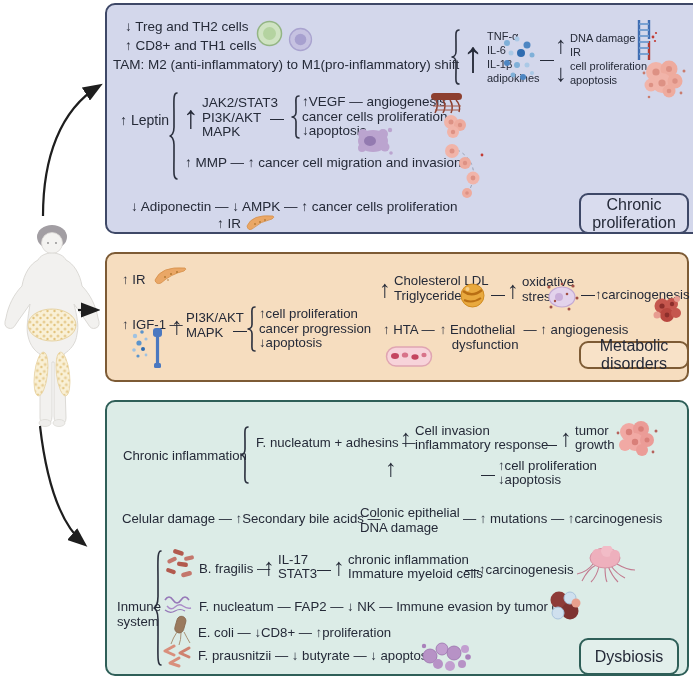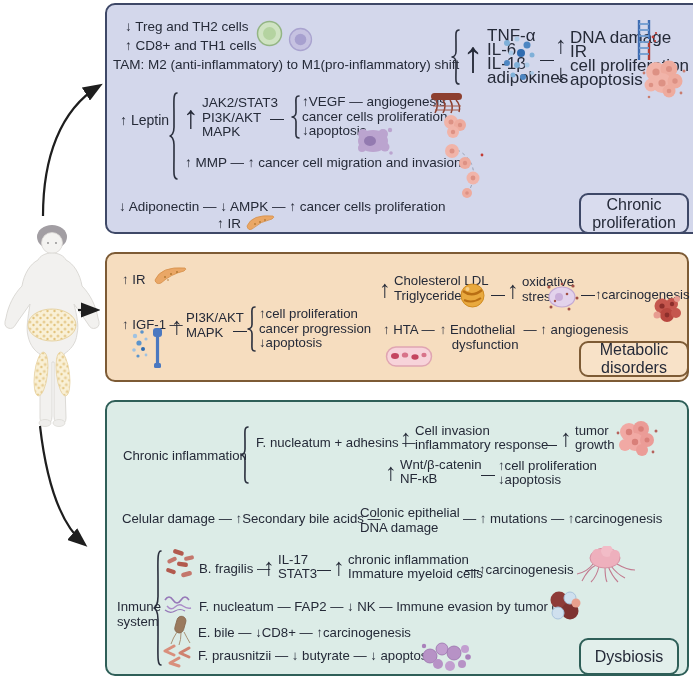--- a/index.html
+++ b/index.html
@@ -11,23 +11,23 @@
   .panel-dysbiosis{left:105px;top:400px;width:584px;height:276px;background:#dcece7;border-color:#2f5f58}
   .t{position:absolute;white-space:nowrap}
   .fx{display:flex;align-items:center}
   .fxs{display:flex;align-items:flex-start}
   .col{display:flex;flex-direction:column;justify-content:center}
   .tarr{line-height:.8;margin-right:3px;font-weight:400}
   .a24{font-size:24px}.a32{font-size:32px}.a44{font-size:44px}
   .icon{position:absolute}
   .labelbox{position:absolute;border-radius:9px;border:2px solid;display:flex;flex-direction:column;align-items:center;justify-content:center;line-height:1.12;font-size:16px}
   .lb-chronic{left:472px;top:188px;width:110px;height:41px;border-color:#3e4867;background:#d9dcee}
-  .lb-metabolic{left:472px;top:87px;width:110px;height:36px;border-color:#7d5b35;background:#f8e2c8}
+  .lb-metabolic{left:472px;top:87px;width:110px;height:28px;border-color:#7d5b35;background:#f8e2c8}
   .lb-dysbiosis{left:472px;top:236px;width:100px;height:37px;border-color:#2f5f58;background:#e2efeb}
-  .f135{font-size:13.5px}.f13{font-size:17px;line-height:14px}.f132{font-size:13.2px}.f14{font-size:14px}
+  .f135{font-size:13.5px}.f13{font-size:11px;line-height:14px}.f132{font-size:13.2px}.f14{font-size:14px}
   .lh14{line-height:14px}.lh145{line-height:14.5px}.lh15{line-height:15px}
   svg{display:block}
 </style>
 </head>
 <body>
 
 <div class="canvas">
 
   <svg class="icon" style="left:0;top:222px" width="104" height="206" viewBox="0 0 104 206">
     <defs>
@@ -204,21 +204,21 @@
         <circle cx="10" cy="8" r="2.5" fill="#dd9184"></circle>
       <circle cx="23" cy="20" r="6" fill="#eeab9e"></circle>
         <circle cx="23" cy="20" r="2.2" fill="#dd9184"></circle>
       <circle cx="31" cy="35" r="6.5" fill="#f1b4a9"></circle>
         <circle cx="31" cy="35" r="2.4" fill="#dd9184"></circle>
       <circle cx="25" cy="50" r="5" fill="#eeab9e"></circle>
         <circle cx="25" cy="50" r="1.8" fill="#dd9184"></circle>
       <circle cx="40" cy="12" r="1.4" fill="#c23b33"></circle>
     </svg>
 
-    <div class="t f135" style="left:12px;top:194px">↓ Adiponectin — ↓ AMPK — ↑ cancer cells proliferation</div>
+    <div class="t f135" style="left:24px;top:194px">↓ Adiponectin — ↓ AMPK — ↑ cancer cells proliferation</div>
     <div class="t f135" style="left:110px;top:211px">↑ IR</div>
     <svg class="icon" style="left:138px;top:206px" width="32" height="22" viewBox="0 0 32 22">
       <path d="M2,15 Q7,3 28,5 Q30,6 27,8 Q16,10 7,18 Q3,20 2,15 Z" fill="#eaa766" stroke="#d68f4a" stroke-width="0.8"></path>
       <circle cx="10" cy="13" r="0.9" fill="#b57a33"></circle>
         <circle cx="15" cy="11" r="0.9" fill="#b57a33"></circle>
         <circle cx="20" cy="9" r="0.9" fill="#b57a33"></circle>
     </svg>
 
     <div class="labelbox lb-chronic">
       <span>Chronic</span>
@@ -370,24 +370,20 @@
         <circle cx="28" cy="11" r="2.8" fill="#d97f79"></circle>
       <circle cx="22" cy="24" r="3.2" fill="#d97f79"></circle>
         <circle cx="34" cy="22" r="2.5" fill="#d97f79"></circle>
       <circle cx="43" cy="13" r="1.5" fill="#b5625c"></circle>
         <circle cx="5" cy="15" r="1.4" fill="#b5625c"></circle>
         <circle cx="40" cy="34" r="1.4" fill="#b5625c"></circle>
     </svg>
 
     <div class="t fx" style="left:278px;top:56px">
       <span class="tarr a24">↑</span>
-      <span class="col f132 lh14">
-        <span>Wnt/β-catenin</span>
-        <span>NF-κB</span>
-      </span>
     </div>
     <div class="t f14" style="left:374px;top:64px">—</div>
     <div class="t col f132 lh14" style="left:391px;top:57px">
       <span>↑cell proliferation</span>
       <span>↓apoptosis</span>
     </div>
 
     <div class="t f132" style="left:15px;top:109px">Celular damage — ↑Secondary bile acids —</div>
     <div class="t col f132 lh15" style="left:253px;top:103px">
       <span>Colonic epithelial</span>
@@ -448,21 +444,21 @@
       <circle cx="23" cy="21" r="8.5" fill="#7e3230"></circle>
       <circle cx="23" cy="8" r="6" fill="#cfe0ee" stroke="#a9c4dc" stroke-width="1"></circle>
       <circle cx="11" cy="23" r="6" fill="#cfe0ee" stroke="#a9c4dc" stroke-width="1"></circle>
       <circle cx="29" cy="13" r="4.5" fill="#e8a08e"></circle>
     </svg>
 
     <svg class="icon" style="left:62px;top:212px" width="24" height="32" viewBox="0 0 24 32">
       <rect x="7" y="2" width="9" height="17" rx="4.5" fill="#9a7a5e" stroke="#86684e" stroke-width="0.8" transform="rotate(16 11 10)"></rect>
       <path d="M8,18 q-4,6 -6,12 M12,19 q0,7 -2,12 M15,18 q3,6 6,11" fill="none" stroke="#a89276" stroke-width="1"></path>
     </svg>
-    <div class="t f132" style="left:91px;top:223px">E. bile — ↓CD8+ — ↑carcinogenesis</div>
+    <div class="t f132" style="left:91px;top:223px">E. coli — ↓CD8+ — ↑proliferation</div>
 
     <svg class="icon" style="left:54px;top:242px" width="32" height="24" viewBox="0 0 32 24">
       <polyline points="13,2 4,7 13,11" fill="none" stroke="#d98f7c" stroke-width="3" stroke-linecap="round" stroke-linejoin="round"></polyline>
       <polyline points="28,4 19,9 28,13" fill="none" stroke="#cf8270" stroke-width="3" stroke-linecap="round" stroke-linejoin="round"></polyline>
       <polyline points="18,14 9,19 18,22" fill="none" stroke="#d98f7c" stroke-width="3" stroke-linecap="round" stroke-linejoin="round"></polyline>
     </svg>
     <div class="t f132" style="left:91px;top:246px">F. prausnitzii — ↓ butyrate — ↓ apoptosis</div>
     <svg class="icon" style="left:313px;top:237px" width="52" height="34" viewBox="0 0 52 34">
       <circle cx="10" cy="17" r="7" fill="#b792c6" stroke="#9a72ad" stroke-width="0.8"></circle>
       <circle cx="22" cy="10" r="6" fill="#c29fd0" stroke="#9a72ad" stroke-width="0.8"></circle>

